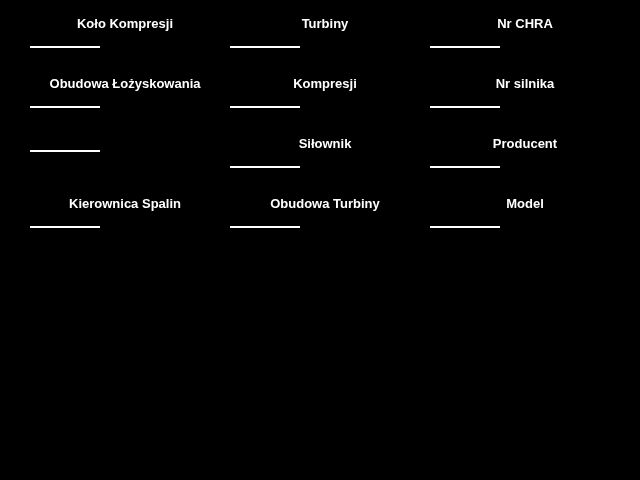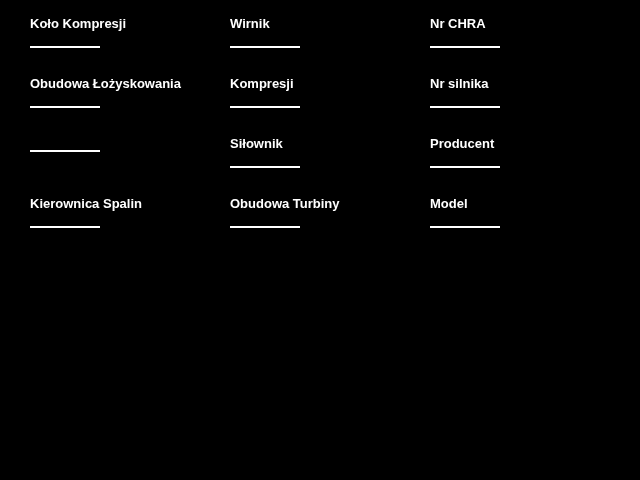--- a/index.html
+++ b/index.html
@@ -31,20 +31,21 @@
   .row1 { top: 76px; }
   .row2 { top: 136px; }
   .row3 { top: 196px; text-decoration: underline; }
   .field-label {
     display: block;
     color: #ffffff;
     font-size: 13px;
     font-weight: bold;
     line-height: 16px;
     white-space: nowrap;
+    text-align: center;
   }
   .field-input {
     display: block;
     margin-top: 2px;
     width: 70px;
     height: 12px;
     background: transparent;
     border: none;
     border-bottom: 2px solid #ffffff;
     border-radius: 0;
@@ -70,21 +71,21 @@
   </div>
   <div class="field col0 row2">
     <input class="field-input" type="text" value="" style="">
   </div>
   <div class="field col0 row3">
     <span class="field-label">Kierownica Spalin</span>
     <input class="field-input" type="text" value="" style="">
   </div>
 
   <div class="field col1 row0">
-    <span class="field-label">Wirnik</span>
+    <span class="field-label">Turbiny</span>
     <input class="field-input" type="text" value="" style="">
   </div>
   <div class="field col1 row1">
     <span class="field-label">Kompresji</span>
     <input class="field-input" type="text" value="" style="">
   </div>
   <div class="field col1 row2">
     <span class="field-label">Siłownik</span>
     <input class="field-input" type="text" value="" style="">
   </div>

